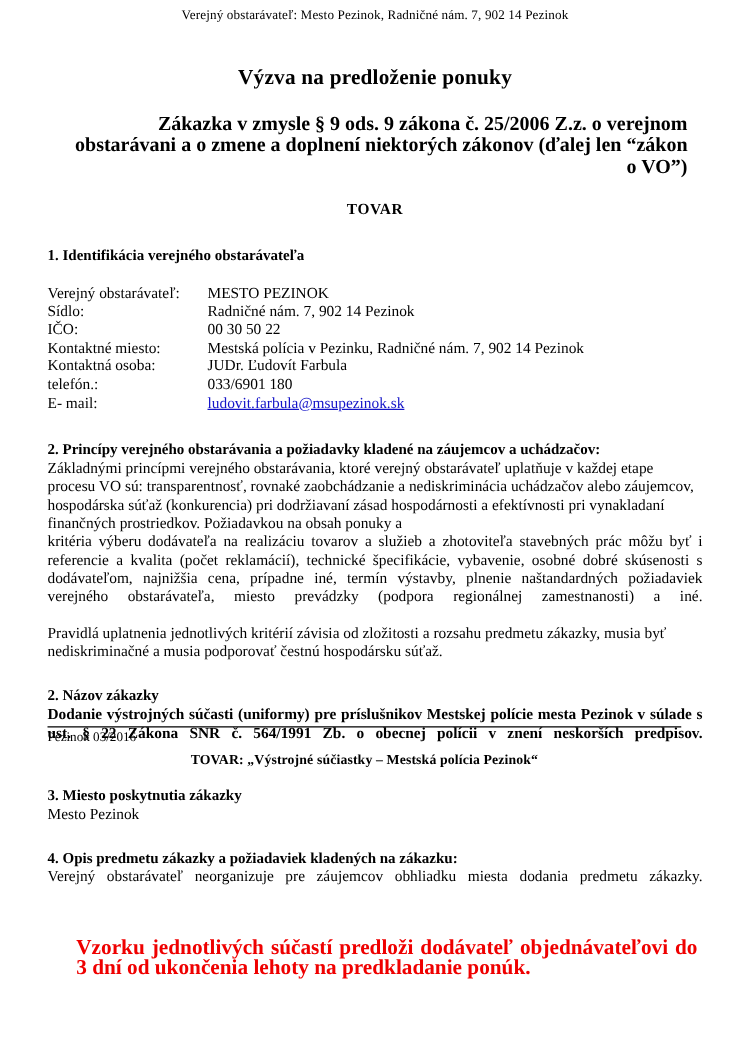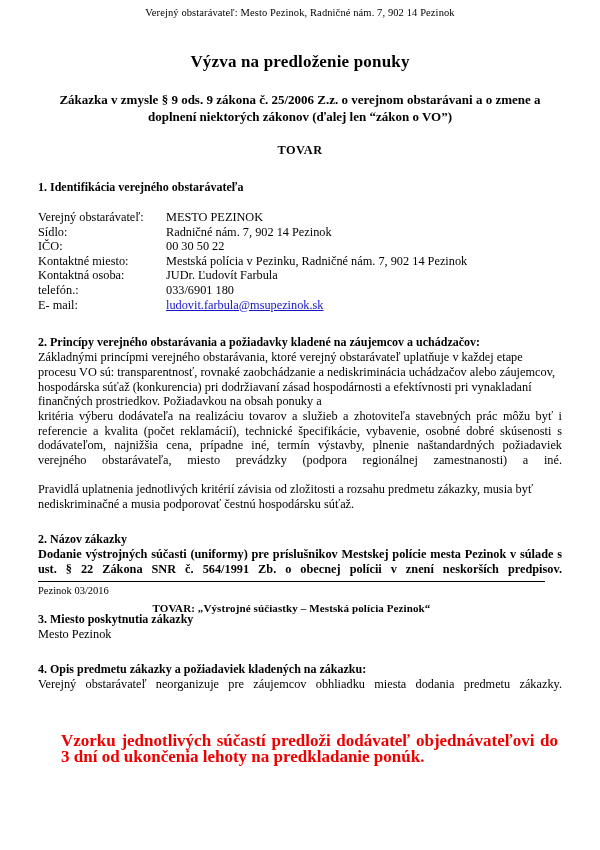--- a/index.html
+++ b/index.html
@@ -35,22 +35,22 @@
 
   
   .title-main {
     text-align: center;
     font-size: 17px;
     font-weight: bold;
     margin-top: 32px;
     letter-spacing: 0.01em;
   }
   .title-sub {
-    text-align: center;
-    font-size: 13px;
+    text-align: right;
+    font-size: 16px;
     font-weight: bold;
     line-height: 17px;
     margin-top: 19px;
     padding: 0 12px;
   }
   .title-tovar {
     text-align: center;
     font-size: 12.3px;
     font-weight: bold;
     margin-top: 18px;

